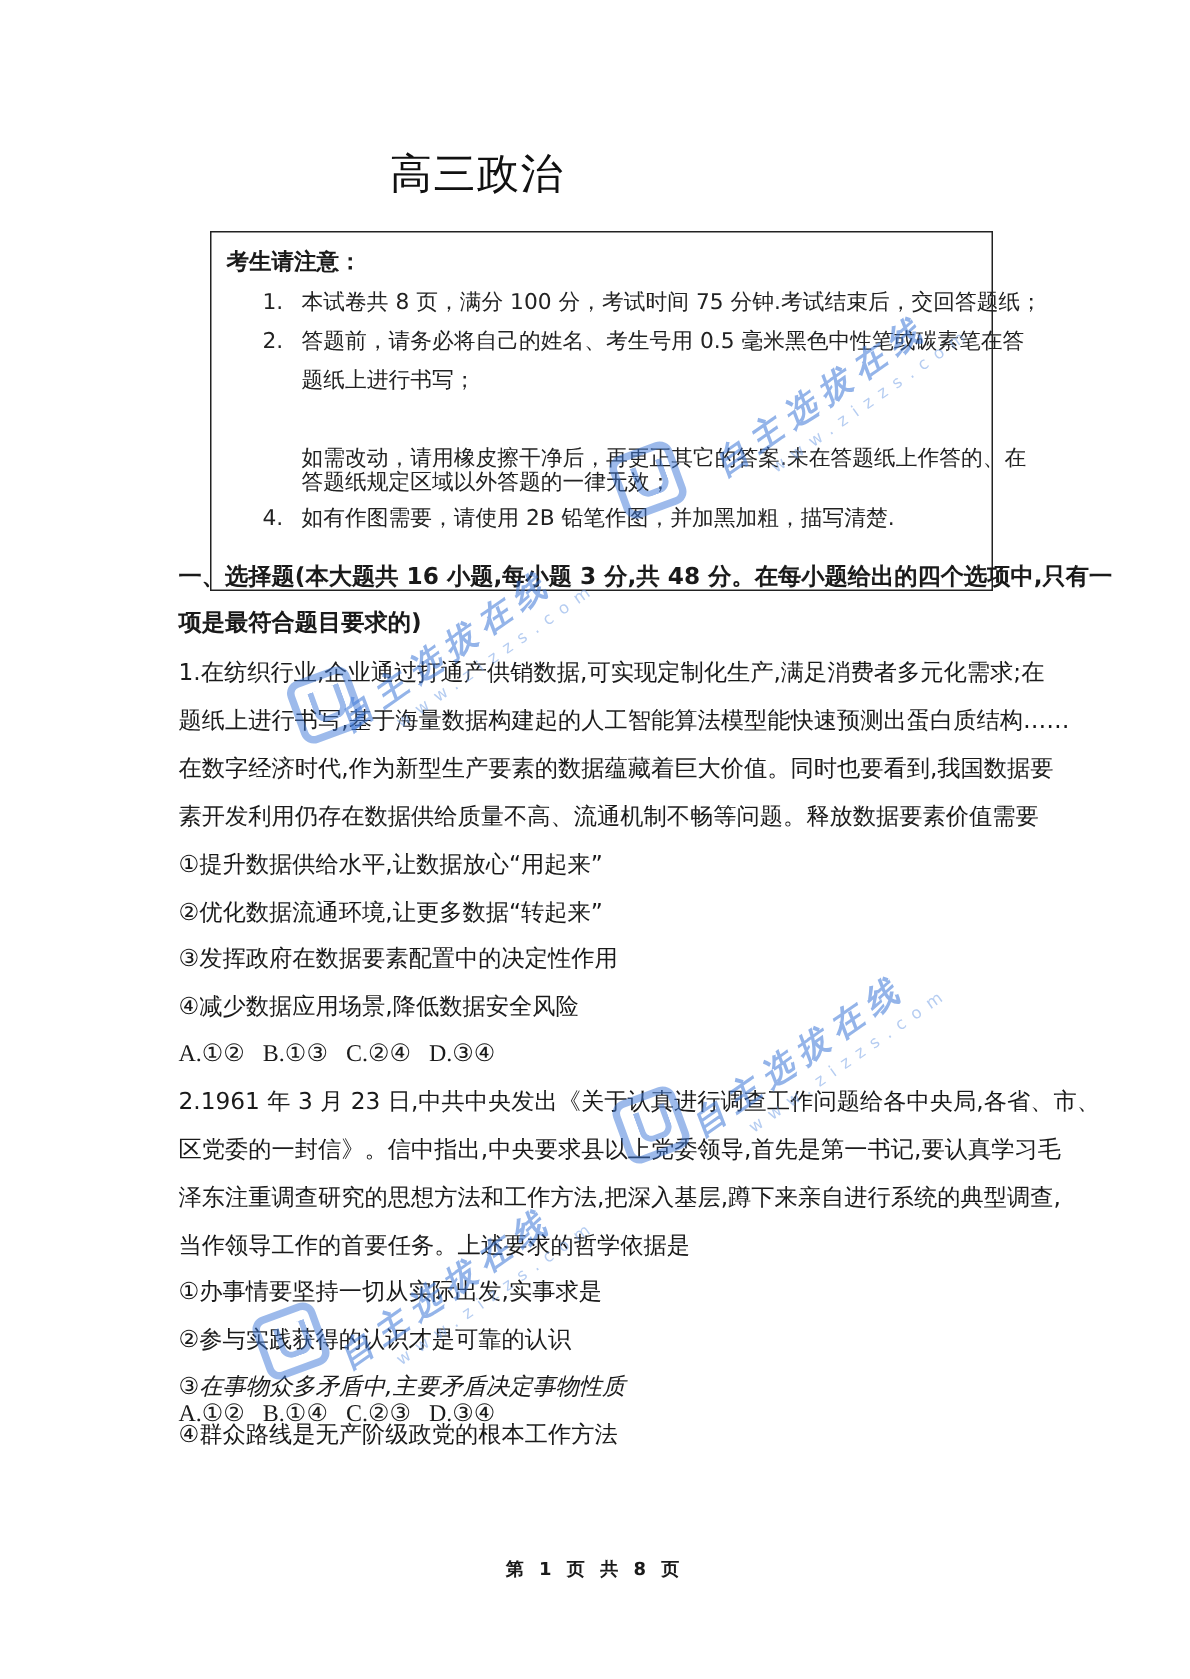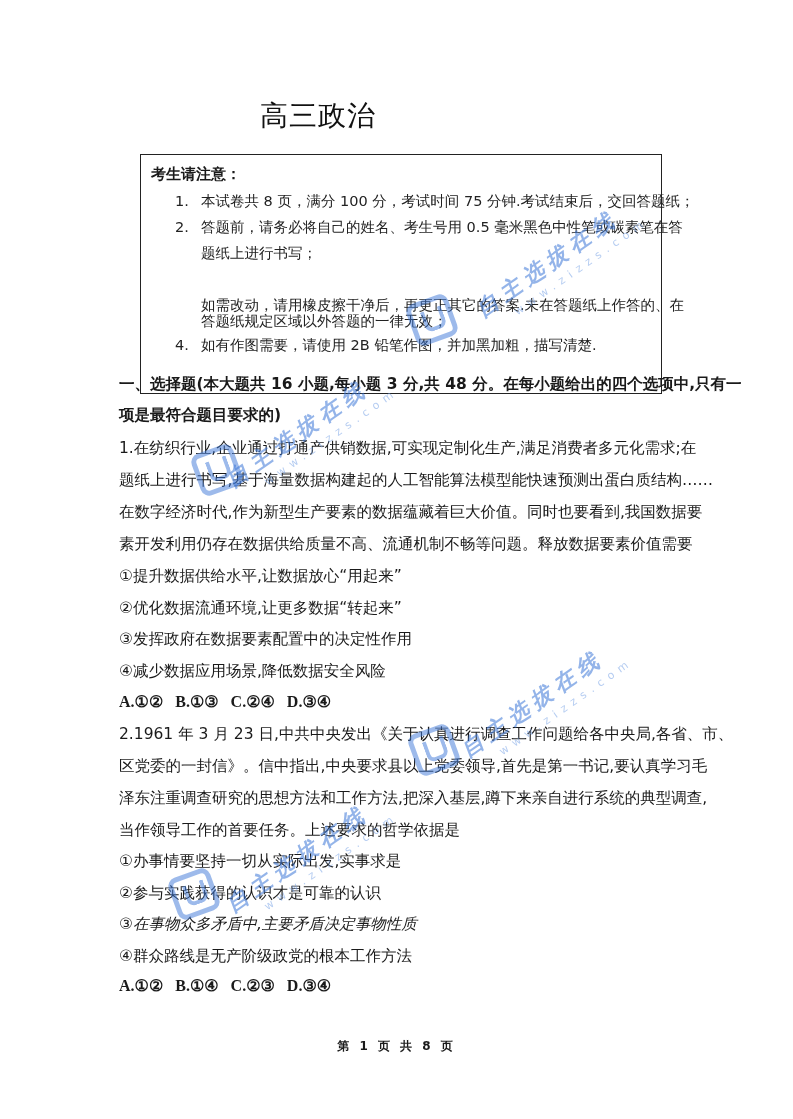--- a/index.html
+++ b/index.html
@@ -29,21 +29,21 @@
     }
     .notice-num { display: inline-block; width: 26px; }
     .section-head {
       position: absolute; left: 119px; font-size: 15.5px; font-weight: bold; white-space: nowrap;
       font-family: "DejaVu Sans", "Liberation Sans", sans-serif;
     }
     .line {
       position: absolute; left: 119px; font-size: 15.5px; white-space: nowrap;
       font-family: "DejaVu Sans", "Liberation Sans", sans-serif; color: #1a1a1a;
     }
-    .answers { word-spacing: 8px; font-family: "Liberation Serif", "DejaVu Serif", serif; font-size: 16px; font-weight: bold; }
+    .answers { word-spacing: 8px; font-family: "Liberation Serif", "DejaVu Serif", serif; font-size: 16px; }
     .footer {
       position: absolute; left: 0; width: 793px; top: 1038px; text-align: center;
       font-size: 12px; font-weight: bold; letter-spacing: 3px;
       font-family: "DejaVu Sans", "Liberation Sans", sans-serif;
     }
     .watermark {
       position: absolute; pointer-events: none; opacity: 0.55;
       transform: rotate(-35deg); transform-origin: left top;
       color: #3d78d8;
     }
@@ -94,21 +94,21 @@
 <div class="line answers" style="top:692px;">A.①② B.①③ C.②④ D.③④</div>
 
 <div class="line" style="top:724px;">2.1961 年 3 月 23 日,中共中央发出《关于认真进行调查工作问题给各中央局,各省、市、</div>
 <div class="line" style="top:756px;">区党委的一封信》。信中指出,中央要求县以上党委领导,首先是第一书记,要认真学习毛</div>
 <div class="line" style="top:788px;">泽东注重调查研究的思想方法和工作方法,把深入基层,蹲下来亲自进行系统的典型调查,</div>
 <div class="line" style="top:820px;">当作领导工作的首要任务。上述要求的哲学依据是</div>
 <div class="line" style="top:851px;">①办事情要坚持一切从实际出发,实事求是</div>
 <div class="line" style="top:883px;">②参与实践获得的认识才是可靠的认识</div>
 <div class="line" style="top:914px;font-style:italic;">③在事物众多矛盾中,主要矛盾决定事物性质</div>
 <div class="line" style="top:946px;text-align:center;">④群众路线是无产阶级政党的根本工作方法</div>
-<div class="line answers" style="top:976px;">A.①② B.①④ C.②③ D.③④</div>
+<div class="line answers" style="top:932px;">A.①② B.①④ C.②③ D.③④</div>
 
 <div class="footer">第 1 页 共 8 页</div>
 
 <div class="wm-logo" style="left:410px;top:298px;"></div>
 <div class="watermark" style="left:470px;top:300px;">
   <div class="wm-text">自主选拔在线</div>
   <div class="wm-url">www.zizzs.com</div>
 </div>
 
 <div class="wm-logo" style="left:195px;top:448px;"></div>

